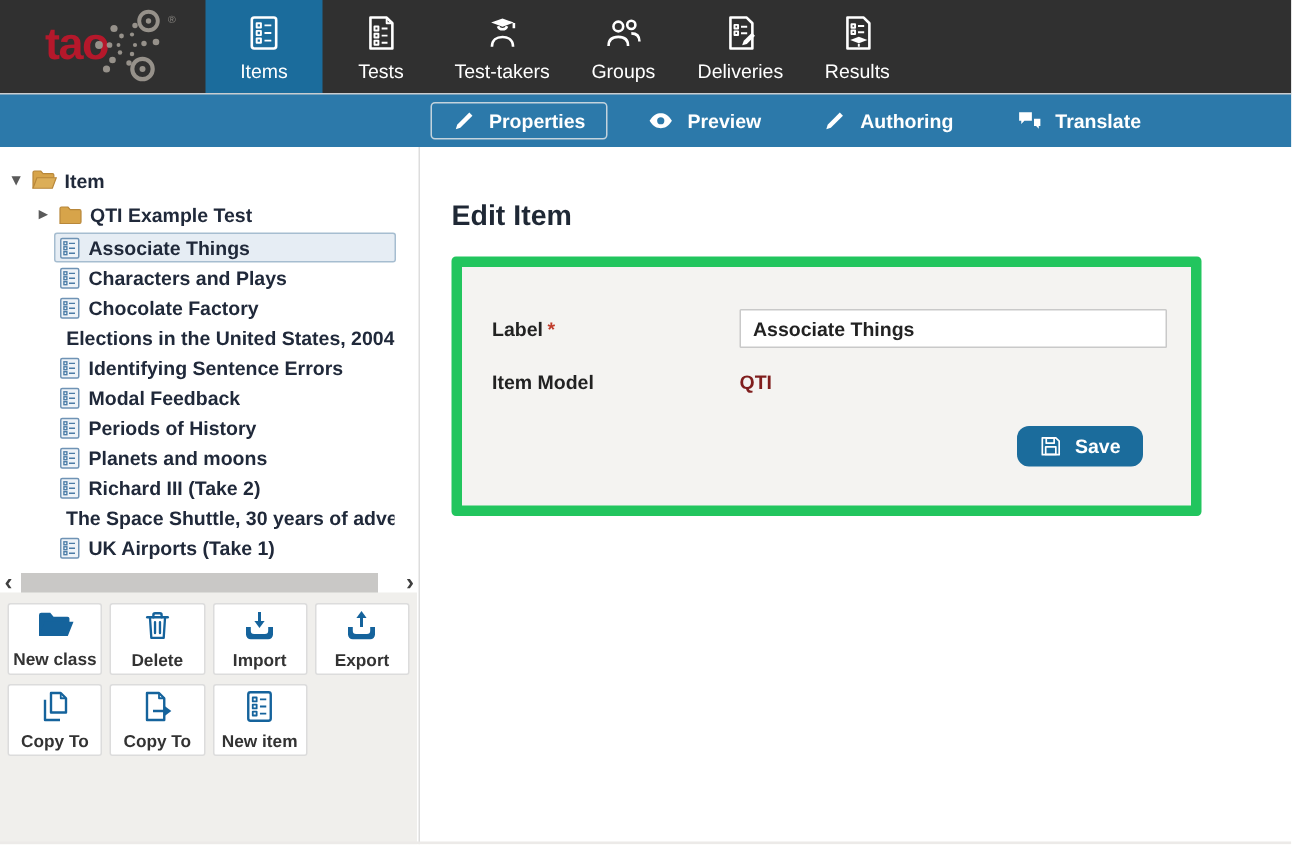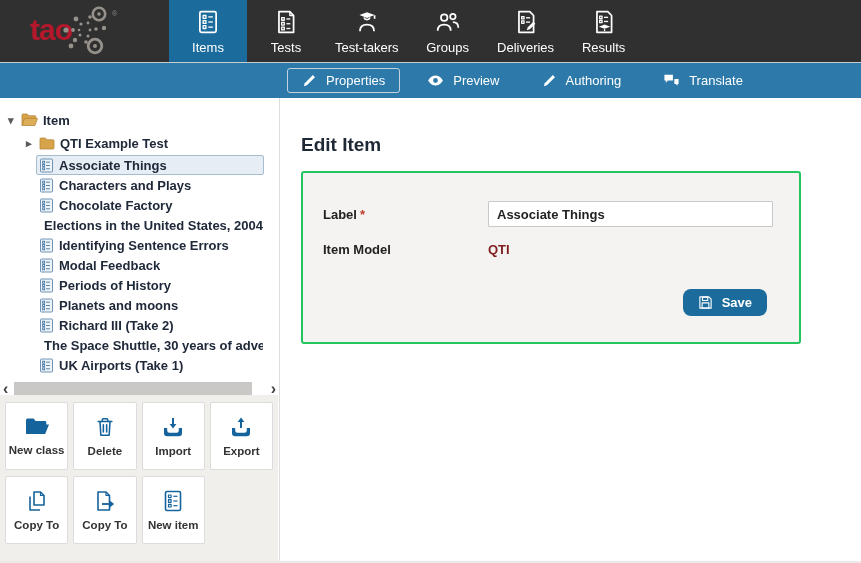--- a/index.html
+++ b/index.html
@@ -1,60 +1,60 @@
 <!DOCTYPE html>
 <html><head>
 <meta charset="utf-8">
 <style>
   * { margin:0; padding:0; box-sizing:border-box; }
   html,body { width:861px; height:563px; }
   body { font-family:"Liberation Sans", sans-serif; background:#fff; overflow:hidden; }
   #app { position:relative; width:861px; height:563px; background:#fff; overflow:hidden; }
 
   
-  .header { position:absolute; top:0; left:0; right:0; height:62px; background:#303030; display:flex;gap:32px; }
+  .header { position:absolute; top:0; left:0; right:0; height:62px; background:#303030; display:flex; }
   .logo { position:relative; width:137px; flex:none; }
   .logo-text { position:absolute; left:30px; top:13px; font-size:30px; font-weight:bold; color:#b5182b; letter-spacing:-1px; }
   .logo-burst { position:absolute; left:62px; top:4px; }
   .logo-reg { position:absolute; left:112px; top:10px; font-size:7px; color:#8d8a85; }
   .main-nav { display:flex; height:62px; }
   .nav-item { min-width:78px; padding:8px 10px 6px; display:flex; flex-direction:column; align-items:center; justify-content:center; gap:5px; color:#fff; font-size:13px; cursor:pointer; }
   .nav-item.active { background:#1b6c9c; }
   .nav-label { white-space:nowrap; }
 
   
   .tabbar { position:absolute; top:62px; left:0; right:0; height:36px; background:#2c79aa; border-top:1px solid #c9cdd0; display:flex; align-items:center; padding-left:287px; gap:12px; }
-  .tab { display:flex; align-items:center; gap:9px; color:#fff; font-weight:normal; font-size:13px; padding:4px 14px; border:1px solid transparent; border-radius:3px; cursor:pointer; white-space:nowrap; }
+  .tab { display:flex; align-items:center; gap:9px; color:#fff; font-weight:bold; font-size:13px; padding:4px 14px; border:1px solid transparent; border-radius:3px; cursor:pointer; white-space:nowrap; }
   .tab.active { border-color:#c3d3dd; }
 
   
   .left-panel { position:absolute; top:98px; left:0; width:280px; bottom:0; background:#fff; border-right:1px solid #ddd; }
   .tree { padding-top:12px; font-size:13px; color:#20293a; font-weight:600; }
   .tree-row { display:flex; align-items:center; height:20px; cursor:pointer; }
   .tree-row.lvl0 { padding-left:8px; margin-bottom:3px; }
   .tree-row.lvl1 { padding-left:26px; margin-bottom:2px; }
   .tree-row.lvl2 { padding-left:36px; }
   .caret { width:13px; color:#5a5a5a; font-size:11px; line-height:1; flex:none; }
   .tree-label { margin-left:5px; white-space:nowrap; }
   .item-box { display:flex; align-items:center; width:228px; height:20px; padding-left:2px; border:1px solid transparent; border-radius:2px; overflow:hidden; }
   .tree-row.selected .item-box { background:#e6edf4; border-color:#a6bdd0; }
 
   .hscroll { display:flex; align-items:center; height:18px; margin-top:5px; padding:0 3px; }
   .hchev { color:#3f3f3f; font-size:16px; font-weight:bold; line-height:14px; cursor:pointer; }
   .hthumb { width:238px; height:14px; background:#c9c8c6; margin-left:6px; cursor:pointer; }
   .hchev.right { margin-left:auto; }
 
   .actions { position:absolute; left:0; right:1px; top:297px; bottom:0; background:#f0efec; padding:7px 5px; display:grid; grid-template-columns:repeat(4,1fr); gap:6px 5px; align-content:start; }
-  .action-btn { background:#fff; border:1px solid #dcdcdc; border-radius:2px; height:68px; display:flex; flex-direction:column; align-items:center; justify-content:center; gap:6px; cursor:pointer; }
+  .action-btn { background:#fff; border:1px solid #dcdcdc; border-radius:2px; height:48px; display:flex; flex-direction:column; align-items:center; justify-content:center; gap:6px; cursor:pointer; }
   .action-label { font-size:11.5px; color:#333; font-weight:600; white-space:nowrap; }
 
   
   .main { position:absolute; left:281px; top:98px; right:0; bottom:0; background:#fff; }
   .page-title { margin:36px 0 0 20px; font-size:19px; font-weight:bold; color:#1f2835; }
-  .form-panel { position:relative; margin:15px 0 0 20px; width:500px; height:173px; background:#f4f3f1; border:2px solid #22c55e; border-radius:3px; }
+  .form-panel { position:relative; margin:15px 0 0 20px; width:500px; height:173px; background:#f4f3f1; border:7px solid #22c55e; border-radius:3px; }
   .form-row { display:flex; align-items:center; margin-left:20px; }
   .form-row.first { margin-top:28px; }
   .form-row.second { margin-top:15px; }
   .field-label { width:165px; font-size:13px; font-weight:bold; color:#222; flex:none; }
   .req { color:#c03b2b; margin-left:3px; }
   .text-input { width:285px; height:26px; border:1px solid #c9c9c9; border-radius:1px; background:#fff; padding:3px 8px; font-family:"Liberation Sans", sans-serif; font-size:13px; font-weight:600; color:#222; }
   .field-value { font-size:13px; font-weight:bold; color:#7f1d1d; }
   .save-btn { position:absolute; right:32px; bottom:26px; display:flex; align-items:flex-start; gap:9px; background:#1b6c9c; color:#fff; border:none; border-radius:8px; padding:6px 15px; font-family:"Liberation Sans", sans-serif; font-size:13px; font-weight:bold; cursor:pointer; }
 
   .page-bottom { position:absolute; left:0; right:0; bottom:0; height:2px; background:#eceae8; }

